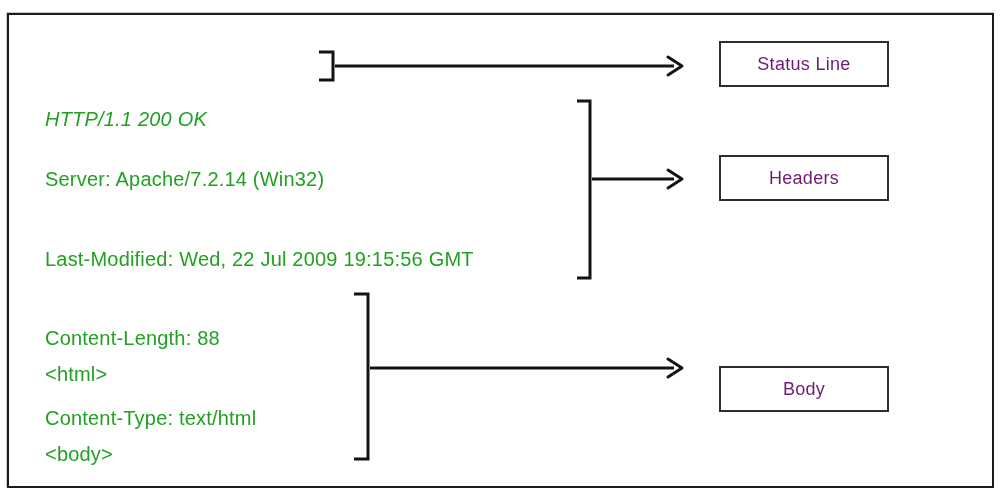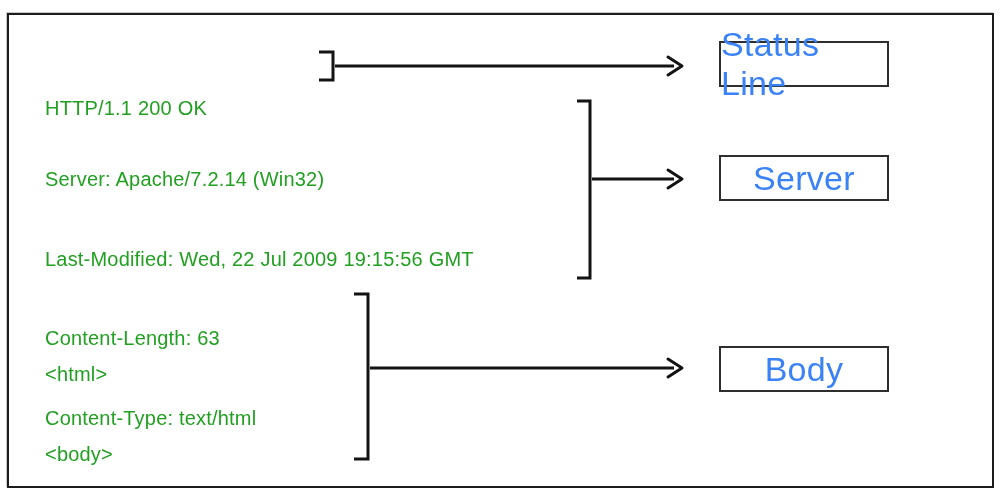--- a/index.html
+++ b/index.html
@@ -20,21 +20,21 @@
     background: transparent;
   }
   .text-block {
     position: absolute;
     color: #22a022;
     font-size: 20px;
     line-height: 26.5px;
     white-space: pre;
     letter-spacing: 0.2px;
   }
-  .tb-status  { left: 45px; top: 42px;  }
+  .tb-status  { left: 45px; top: 53px; font-style: italic;  }
   .tb-headers { left: 45px; top: 113px; }
   .tb-body    { left: 45px; top: 308px; }
   .connectors {
     position: absolute;
     left: 0; top: 0;
     width: 1007px; height: 499px;
     pointer-events: none;
   }
   .connectors path {
     stroke: #131313;
@@ -46,43 +46,43 @@
     stroke-linecap: round;
   }
   .label-box {
     position: absolute;
     width: 166px; height: 42px;
     border: 2px solid #2e2e2e;
     background: #ffffff;
     display: flex;
     align-items: center;
     justify-content: center;
-    color: #3b82f6;
-    font-size: 34px;
+    color: #701a75;
+    font-size: 18px;
     letter-spacing: 0.3px;
   }
   .box-status  { left: 719px; top: 41px;  }
   .box-headers { left: 719px; top: 155px; }
-  .box-body    { left: 719px; top: 346px; align-items: center; }
+  .box-body    { left: 719px; top: 366px; align-items: center; }
 </style>
 </head>
 <body>
 
 <div class="canvas">
 
   <div class="frame"></div>
 
   <div class="text-block tb-status">
     <div>HTTP/1.1 200 OK</div>
   </div>
 
   <div class="text-block tb-headers">
     <div>Server: Apache/7.2.14 (Win32)</div>
     <div>Last-Modified: Wed, 22 Jul 2009 19:15:56 GMT</div>
-    <div>Content-Length: 63</div>
+    <div>Content-Length: 88</div>
     <div>Content-Type: text/html</div>
     
   </div>
 
   <div class="text-block tb-body">
     <div>&lt;html&gt;</div>
     <div>&lt;body&gt;</div>
     
     
     
@@ -100,19 +100,19 @@
 
     <path d="M354 294 H368 V459 H354"></path>
     <path d="M370 368 H674"></path>
     <path class="head" d="M668 359 L682 368 L668 377"></path>
   </svg>
 
   <div class="label-box box-status">
     <span>Status Line</span>
   </div>
   <div class="label-box box-headers">
-    <span>Server</span>
+    <span>Headers</span>
   </div>
   <div class="label-box box-body">
     <span>Body</span>
   </div>
 
 </div>
 
 </body></html>

